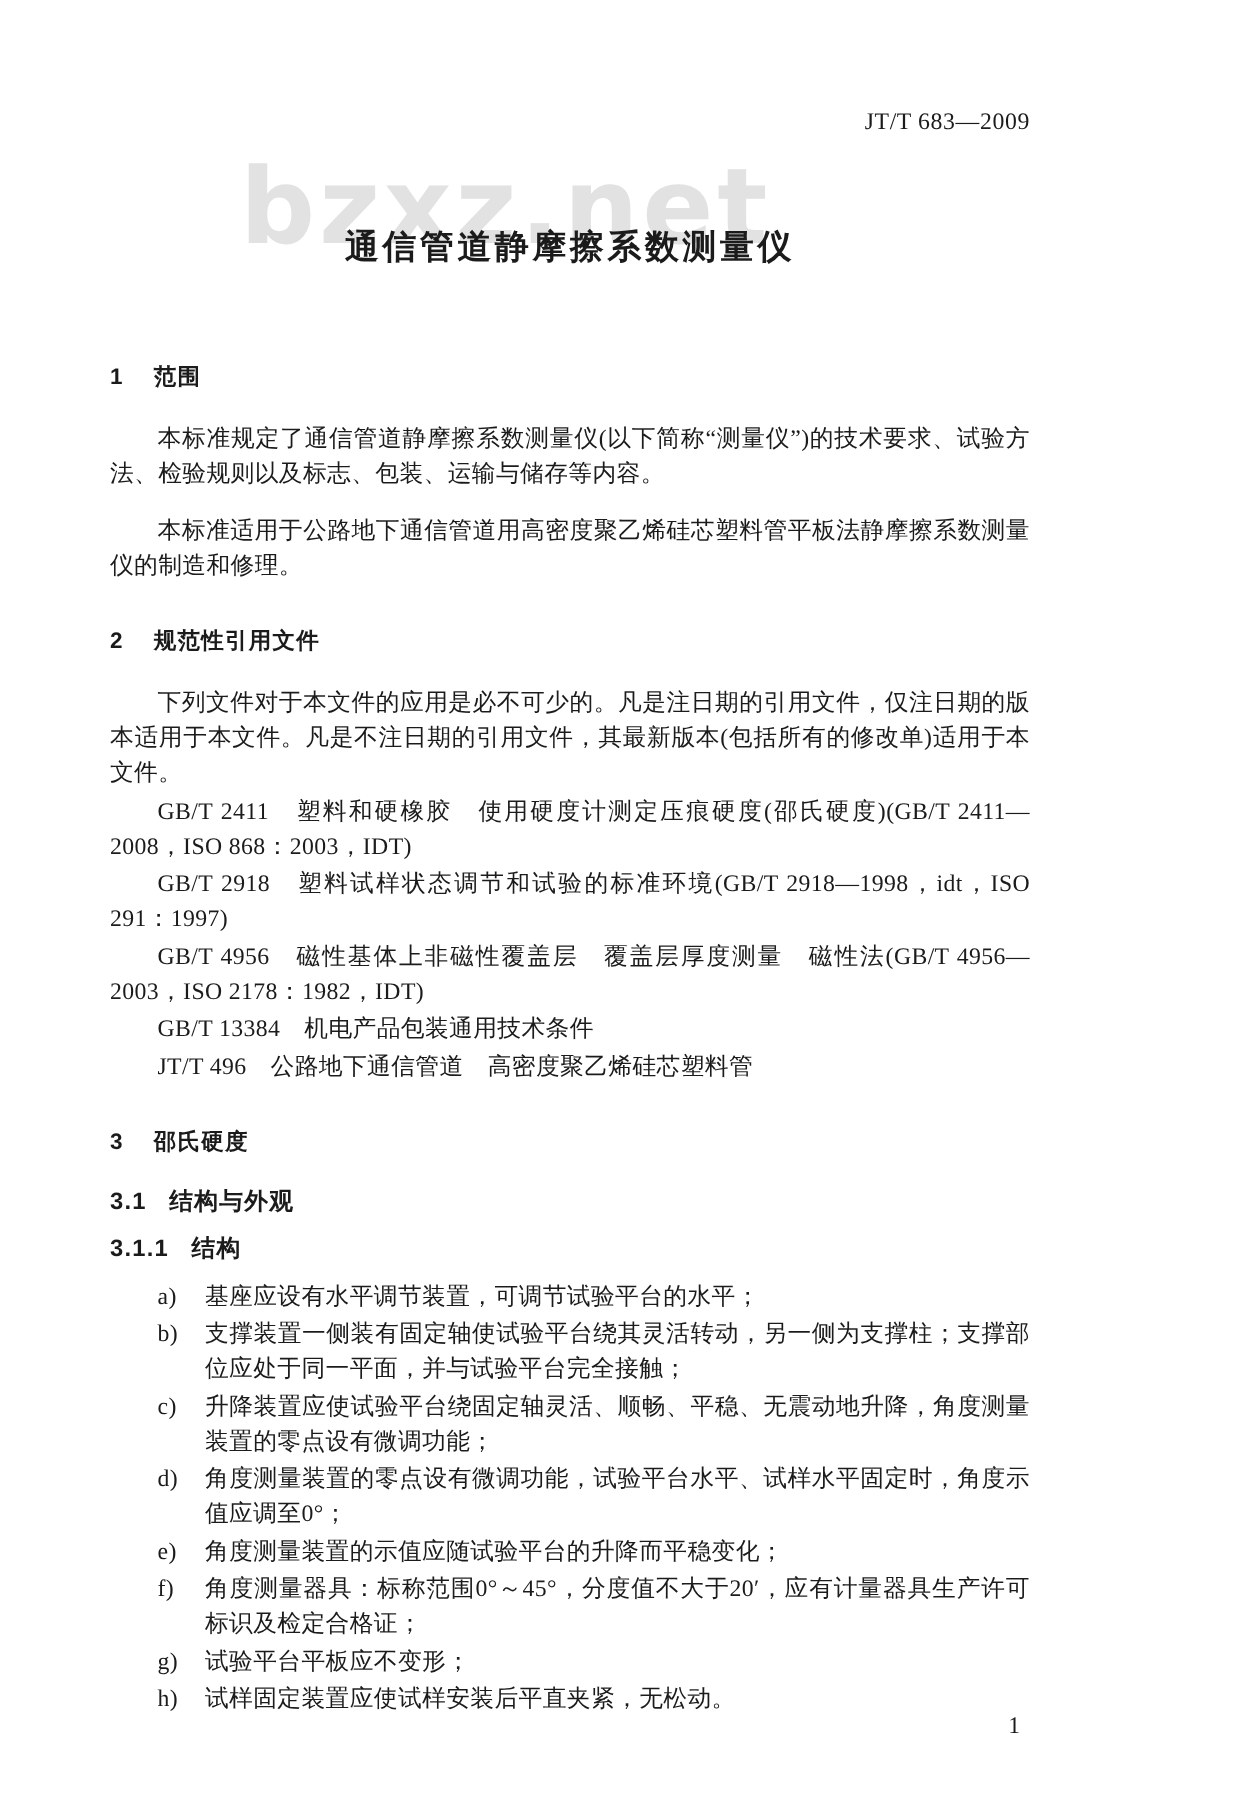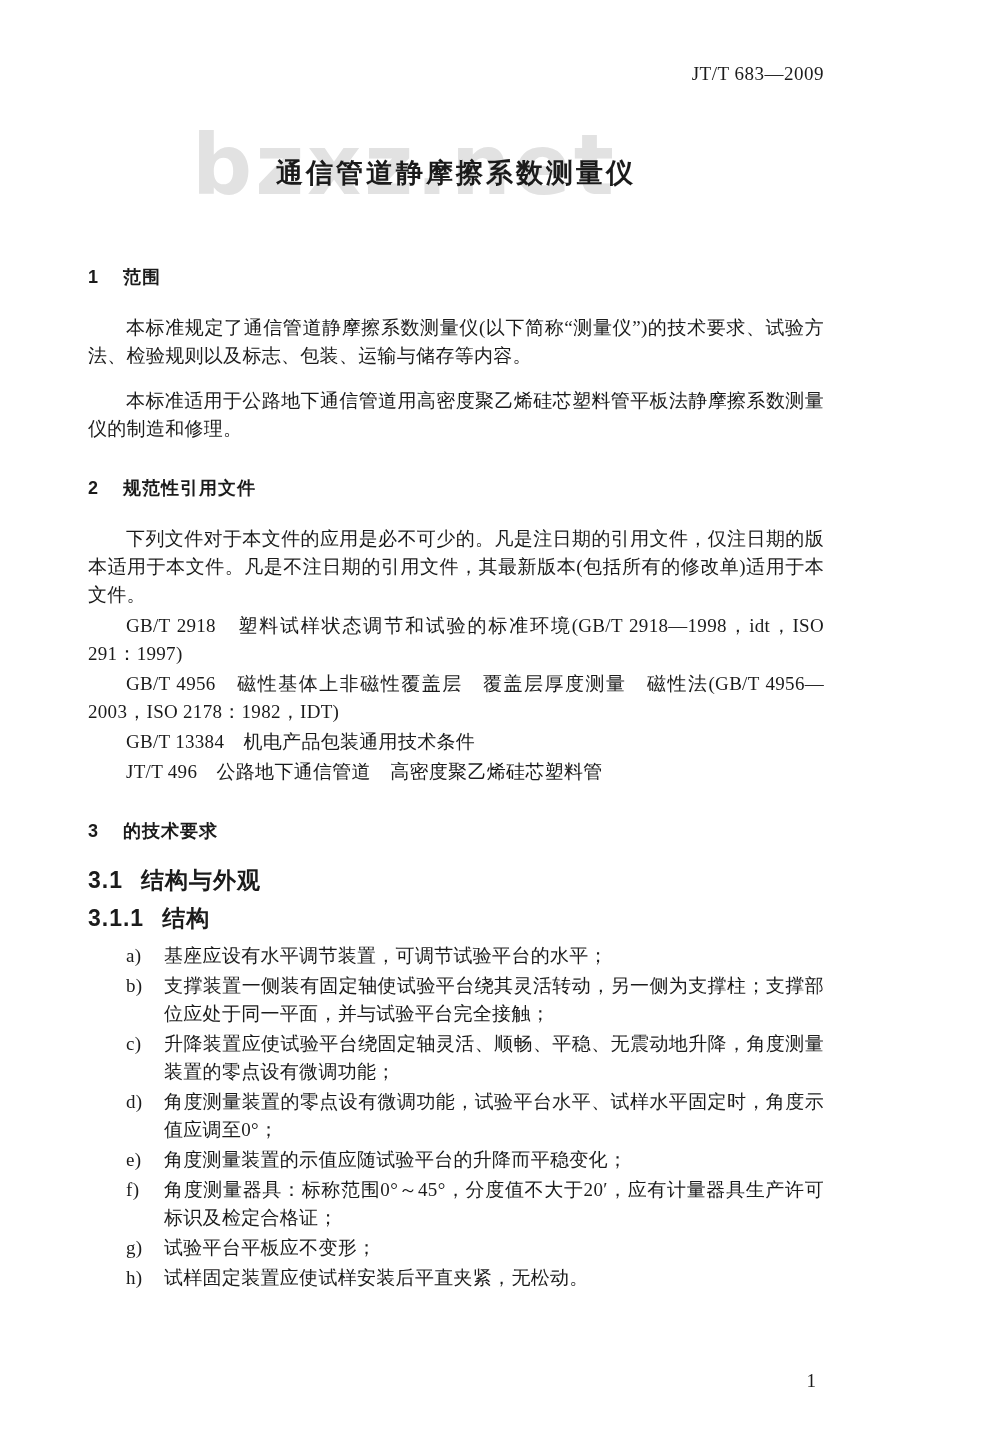--- a/index.html
+++ b/index.html
@@ -24,21 +24,21 @@
     color: #e2e2e2;
     user-select: none;
     z-index: 0;
   }
   .content {
     position: relative;
     z-index: 1;
     padding: 0 88px;
   }
   .doc-number {
-    padding-top: 62px;
+    padding-top: 86px;
     text-align: right;
     font-size: 19px;
     line-height: 24px;
     letter-spacing: 0.5px;
   }
   .title {
     margin: 68px 0 0 0;
     text-align: center;
     font-family: Liberation Serif, serif;
     font-weight: 700;
@@ -53,21 +53,21 @@
     font-size: 18px;
     line-height: 26px;
     letter-spacing: 1px;
   }
   h2.sec.first { margin-top: 72px; }
   .sec-num { margin-right: 24px; }
   h3.sub {
     margin: 14px 0 12px 0;
     font-family: "Liberation Sans", "DejaVu Sans", sans-serif;
     font-weight: 700;
-    font-size: 23px;
+    font-size: 19px;
     line-height: 24px;
     letter-spacing: 1px;
   }
   .sub-num { margin-right: 18px; }
   p.body {
     margin: 0 0 3px 0;
     font-size: 19px;
     line-height: 28px;
     letter-spacing: 0.3px;
     text-align: justify;
@@ -114,27 +114,28 @@
     <h2 class="sec first">
       <span class="sec-num">1</span><span>范围</span>
     </h2>
     <p class="body indent">本标准规定了通信管道静摩擦系数测量仪(以下简称“测量仪”)的技术要求、试验方法、检验规则以及标志、包装、运输与储存等内容。</p>
     <p class="body indent">本标准适用于公路地下通信管道用高密度聚乙烯硅芯塑料管平板法静摩擦系数测量仪的制造和修理。</p>
 
     <h2 class="sec">
       <span class="sec-num">2</span><span>规范性引用文件</span>
     </h2>
     <p class="body indent">下列文件对于本文件的应用是必不可少的。凡是注日期的引用文件，仅注日期的版本适用于本文件。凡是不注日期的引用文件，其最新版本(包括所有的修改单)适用于本文件。</p>
+    <p class="body ref">GB/T 2411　塑料和硬橡胶　使用硬度计测定压痕硬度(邵氏硬度)(GB/T 2411—2008，ISO 868：2003，IDT)</p>
     <p class="body ref">GB/T 2918　塑料试样状态调节和试验的标准环境(GB/T 2918—1998，idt，ISO 291：1997)</p>
     <p class="body ref">GB/T 4956　磁性基体上非磁性覆盖层　覆盖层厚度测量　磁性法(GB/T 4956—2003，ISO 2178：1982，IDT)</p>
     <p class="body ref">GB/T 13384　机电产品包装通用技术条件</p>
     <p class="body ref">JT/T 496　公路地下通信管道　高密度聚乙烯硅芯塑料管</p>
 
     <h2 class="sec">
-      <span class="sec-num">3</span><span>的技术要求</span>
+      <span class="sec-num">3</span><span>邵氏硬度</span>
     </h2>
 
     <h3 class="sub">
       <span class="sub-num">3.1</span><span>结构与外观</span>
     </h3>
     <h3 class="sub">
       <span class="sub-num">3.1.1</span><span>结构</span>
     </h3>
 
 

